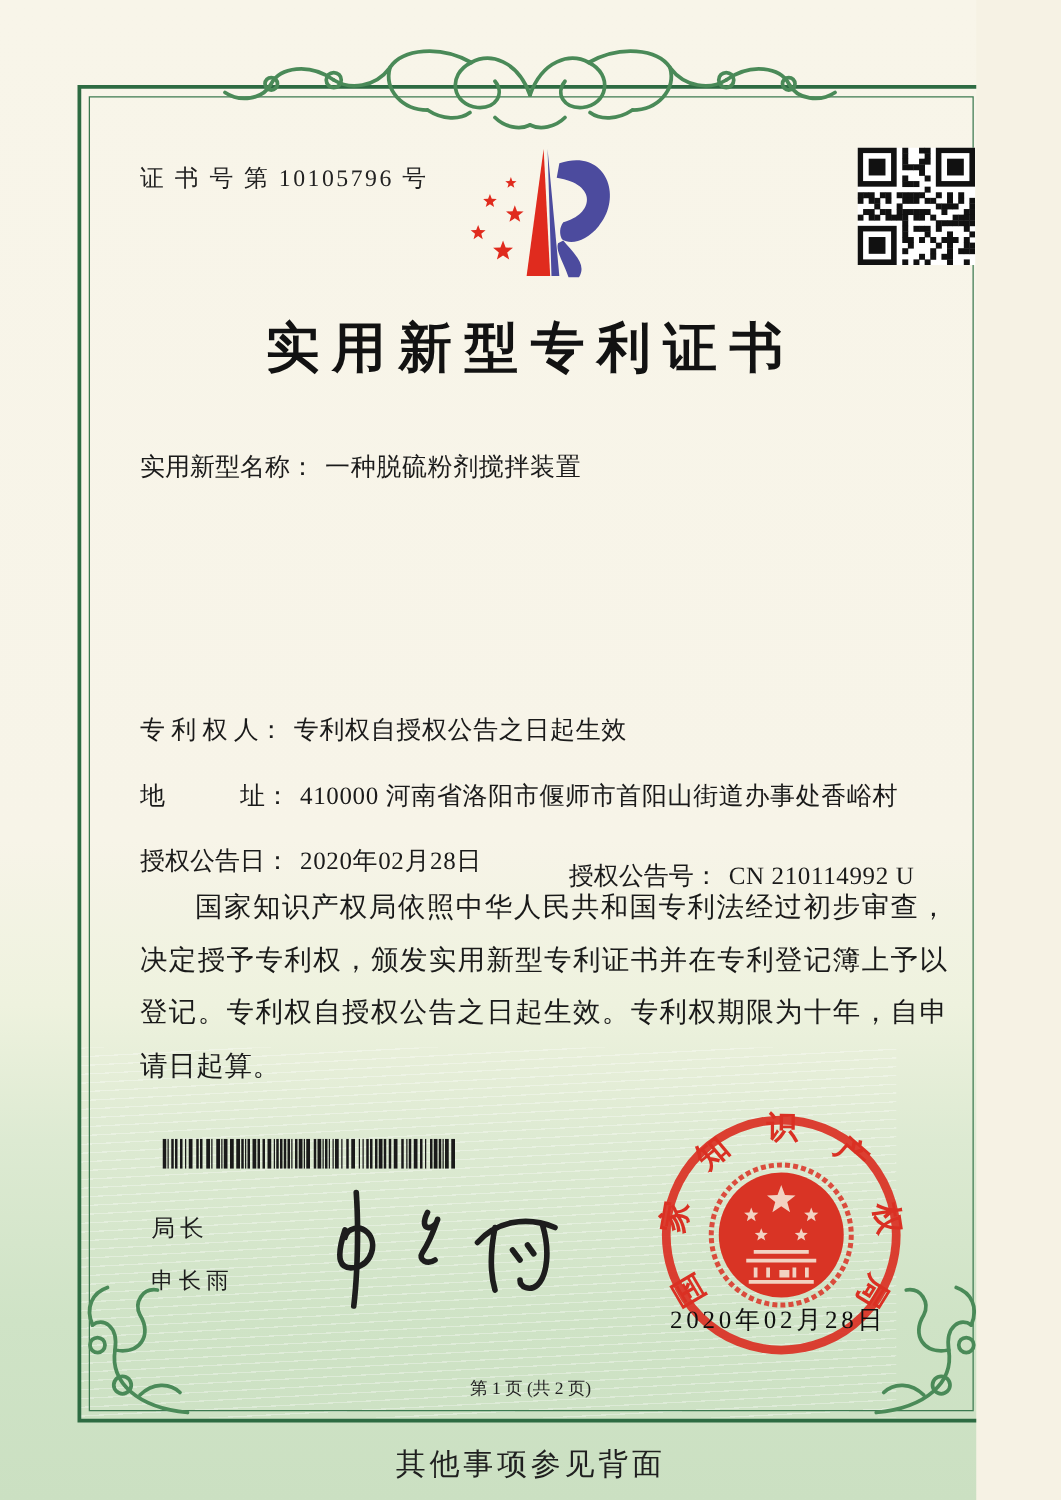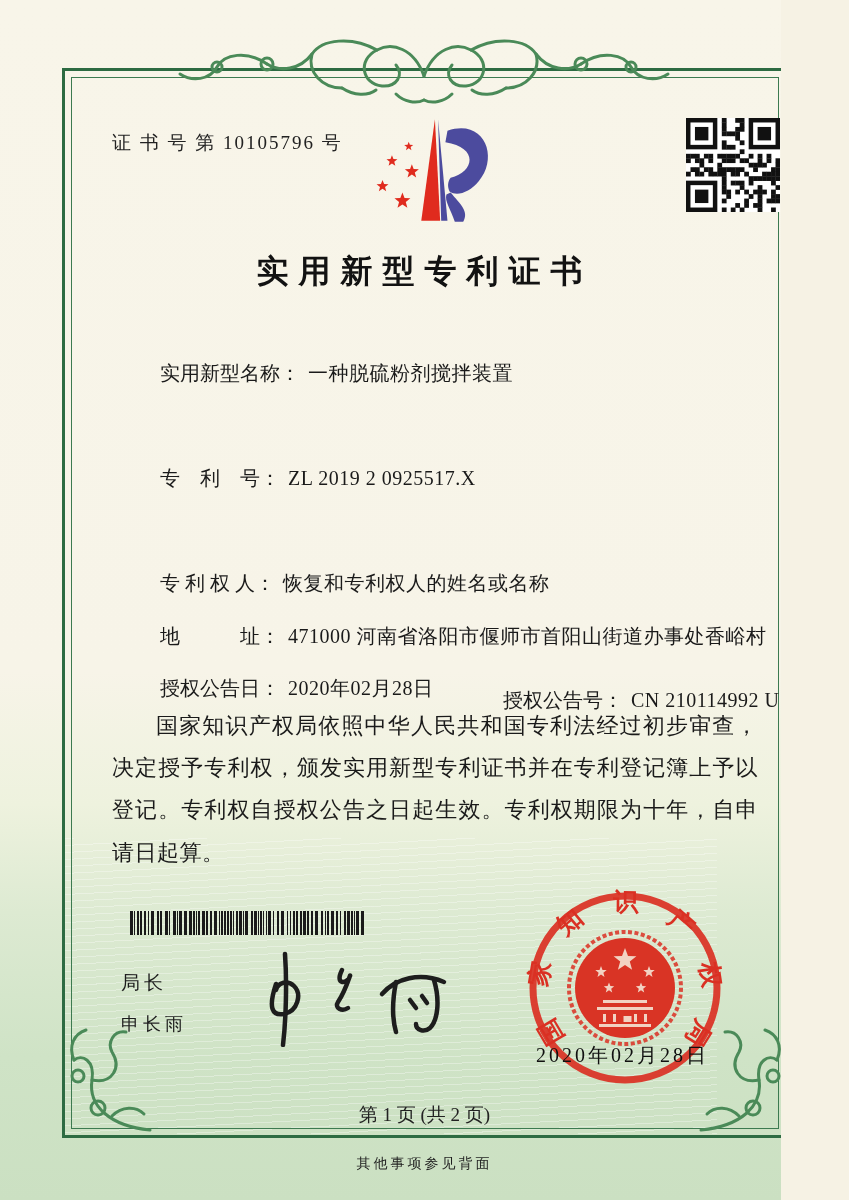--- a/index.html
+++ b/index.html
@@ -27,36 +27,36 @@
     border:1px solid #3c7a50;
   }
   .flourish-top { position:absolute; left:164px; top:30px; }
   .flourish-bl  { position:absolute; left:64px;  top:1022px; }
   .flourish-br  { position:absolute; left:695px; top:1022px; transform:scaleX(-1); }
   .cert-no { position:absolute; left:112px; top:130px; font-size:19px; letter-spacing:2px; color:#222; }
   .logo { position:absolute; left:373px; top:116px; }
   .qr { position:absolute; left:686px; top:118px; }
   .title {
     position:absolute; left:0; top:250px; width:849px; text-align:center;
-    font-size:32px; font-weight:600; letter-spacing:10px; color:#121212;
+    font-size:43px; font-weight:600; letter-spacing:10px; color:#121212;
   }
   .field { position:absolute; left:112px; width:660px; font-size:20px; white-space:nowrap; }
-  .flabel { display:inline-block; color:#1a1a1a;margin-left:48px; }
+  .flabel { display:inline-block; color:#1a1a1a; }
   .fvalue { margin-left:8px; color:#1a1a1a; letter-spacing:0.5px; }
   .grant2 { position:absolute; left:343px; top:12px; }
   .paras { position:absolute; left:112px; top:705px; width:646px; font-size:22px; line-height:1.92; text-align:justify; color:#1a1a1a; }
   .paras p { text-indent:2em; letter-spacing:0.5px; }
   .barcode { position:absolute; left:130px; top:911px; }
   .signer-title { position:absolute; left:121px; top:970px; font-size:19px; letter-spacing:4px; }
   .signer-name  { position:absolute; left:121px; top:1012px; font-size:18px; letter-spacing:4px; }
   .signature { position:absolute; left:238px; top:942px; }
   .seal { position:absolute; left:525px; top:888px; }
   .seal-date { position:absolute; left:536px; top:1042px; font-size:20px; letter-spacing:3px; color:#101010; }
-  .page-number { position:absolute; left:0; top:1102px; width:849px; text-align:center; font-size:19px; color:#222; }
-  .footer-note { position:absolute; left:0; top:1155px; width:849px; text-align:center; font-size:14px; color:#1f1f1f; letter-spacing:3px; }
+  .page-number { position:absolute; left:0; top:1102px; width:849px; text-align:center; font-size:14px; color:#222; }
+  .footer-note { position:absolute; left:0; top:1155px; width:849px; text-align:center; font-size:24px; color:#1f1f1f; letter-spacing:3px; }
 </style>
 </head>
 <body>
 
 <div class="page">
 
   <div class="waves"></div>
   <div class="frame-outer"></div>
   <div class="frame-inner"></div>
 
@@ -248,28 +248,25 @@
       <rect x="0" y="62.66666666666667" width="31.333333333333336" height="31.333333333333336" fill="#111"></rect>
       <rect x="4.476190476190476" y="67.14285714285714" width="22.38095238095238" height="22.38095238095238" fill="#fff"></rect>
       <rect x="8.952380952380953" y="71.61904761904762" width="13.428571428571429" height="13.428571428571429" fill="#111"></rect>
     </svg>
 
   <h1 class="title">实用新型专利证书</h1>
 
   <div class="field" style="top:360px">
     <span class="flabel">实用新型名称：</span><span class="fvalue">一种脱硫粉剂搅拌装置</span>
   </div>
-  <div class="field" style="top:465px">
-    <span class="flabel">专　利　号：</span><span class="fvalue">ZL 2019 2 0925517.X</span>
-  </div>
   <div class="field" style="top:570px">
-    <span class="flabel">专 利 权 人：</span><span class="fvalue">恢复和专利权人的姓名或名称</span>
+    <span class="flabel">专 利 权 人：</span><span class="fvalue">专利权自授权公告之日起生效</span>
   </div>
   <div class="field" style="top:623px">
-    <span class="flabel">地　　　址：</span><span class="fvalue">471000 河南省洛阳市偃师市首阳山街道办事处香峪村</span>
+    <span class="flabel">地　　　址：</span><span class="fvalue">410000 河南省洛阳市偃师市首阳山街道办事处香峪村</span>
   </div>
   <div class="field" style="top:675px">
     <span class="flabel">授权公告日：</span><span class="fvalue">2020年02月28日</span>
     <span class="grant2">
       <span class="flabel">授权公告号：</span><span class="fvalue">CN 210114992 U</span>
     </span>
   </div>
 
   <div class="paras">
     <p>国家知识产权局依照中华人民共和国专利法经过初步审查，决定授予专利权，颁发实用新型专利证书并在专利登记簿上予以登记。专利权自授权公告之日起生效。专利权期限为十年，自申请日起算。</p>

